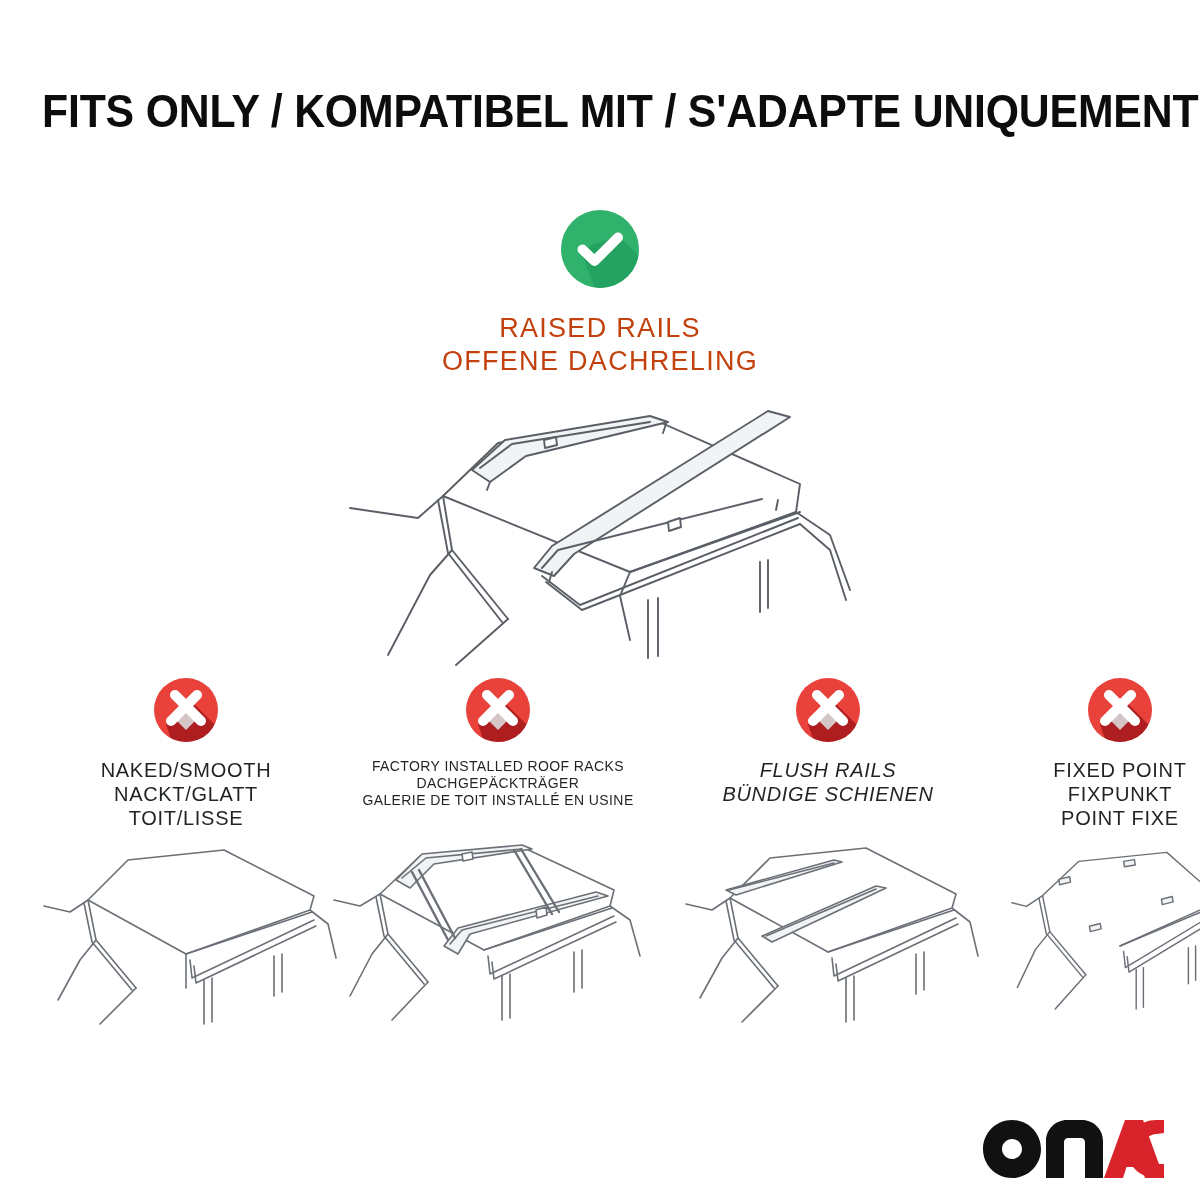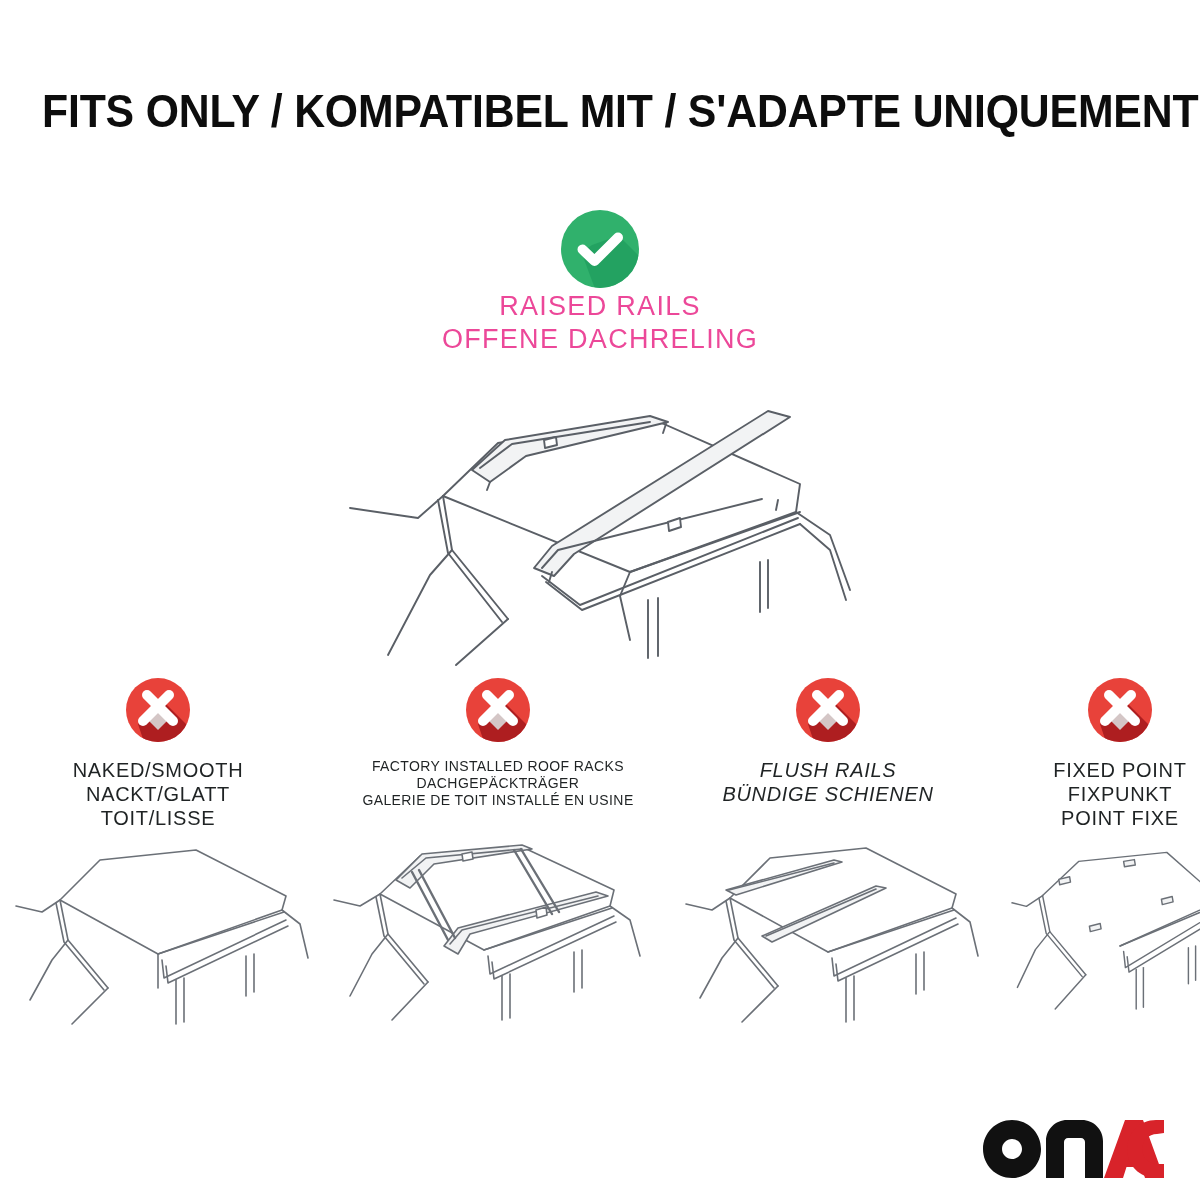--- a/index.html
+++ b/index.html
@@ -40,24 +40,25 @@
     width: 1200px;
     text-align: center;
   }
   .check-wrap {
     width: 82px;
     height: 82px;
     margin: 0 auto;
     position: relative;
   }
   .good-labels {
+    margin-top: 22px;
     font-size: 27px;
     line-height: 1.22;
     letter-spacing: 1.3px;
-    color: #ec4899;
+    color: #c2410c;
     font-weight: 400;
   }
   .good-labels div { white-space: nowrap; }
 
   
   .hero-art {
     position: absolute;
     left: 330px;
     top: 400px;
     width: 540px;
@@ -70,21 +71,21 @@
     left: 0;
     top: 676px;
     width: 1200px;
     height: 420px;
   }
   .col {
     position: absolute;
     top: 0;
     text-align: center;
   }
-  .col-1 { left: 8px;   width: 300px; text-align: center; }
+  .col-1 { left: 36px;   width: 300px; text-align: center; }
   .col-2 { left: 308px;  width: 380px; }
   .col-3 { left: 676px;  width: 304px; }
   .col-4 { left: 1012px;  width: 216px; }
 
   .x-wrap {
     width: 68px;
     height: 68px;
     margin: 0 auto;
     position: relative;
   }

